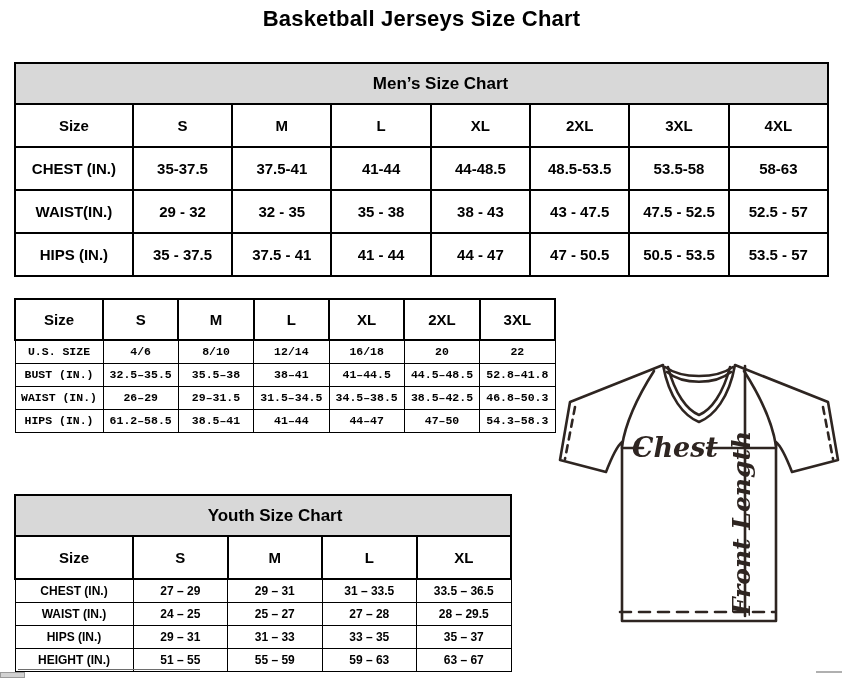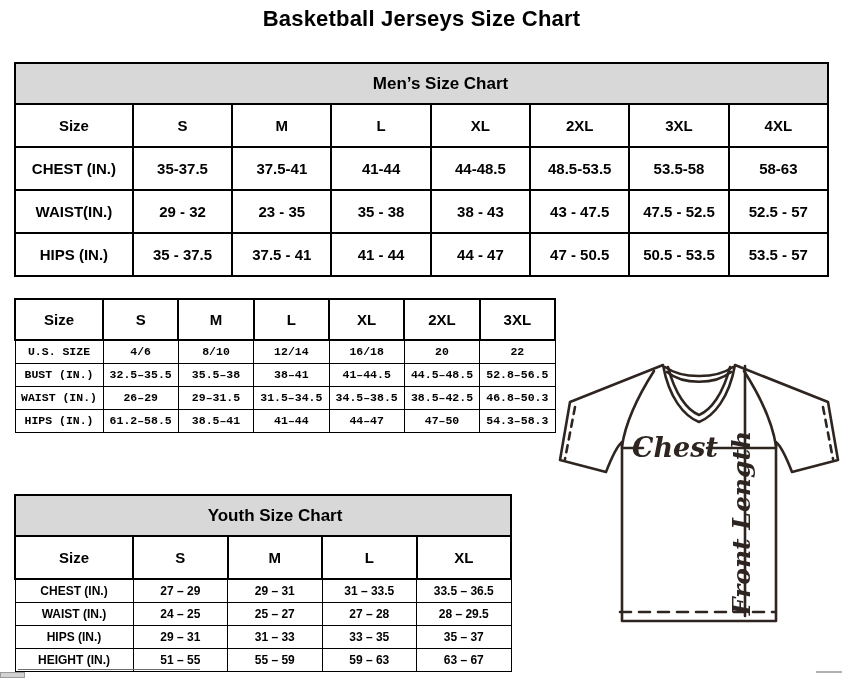--- a/index.html
+++ b/index.html
@@ -83,21 +83,21 @@
             <td>37.5-41</td>
             <td>41-44</td>
             <td>44-48.5</td>
             <td>48.5-53.5</td>
             <td>53.5-58</td>
             <td>58-63</td>
           </tr>
           <tr>
             <th>WAIST(IN.)</th>
             <td>29 - 32</td>
-            <td>23 - 35</td>
+            <td>32 - 35</td>
             <td>35 - 38</td>
             <td>38 - 43</td>
             <td>43 - 47.5</td>
             <td>47.5 - 52.5</td>
             <td>52.5 - 57</td>
           </tr>
           <tr>
             <th>HIPS (IN.)</th>
             <td>35 - 37.5</td>
             <td>37.5 - 41</td>
@@ -143,21 +143,21 @@
             <td>20</td>
             <td>22</td>
           </tr>
           <tr>
             <th>BUST (IN.)</th>
             <td>32.5–35.5</td>
             <td>35.5–38</td>
             <td>38–41</td>
             <td>41–44.5</td>
             <td>44.5–48.5</td>
-            <td>52.8–56.5</td>
+            <td>52.8–41.8</td>
           </tr>
           <tr>
             <th>WAIST (IN.)</th>
             <td>26–29</td>
             <td>29–31.5</td>
             <td>31.5–34.5</td>
             <td>34.5–38.5</td>
             <td>38.5–42.5</td>
             <td>46.8–50.3</td>
           </tr>

